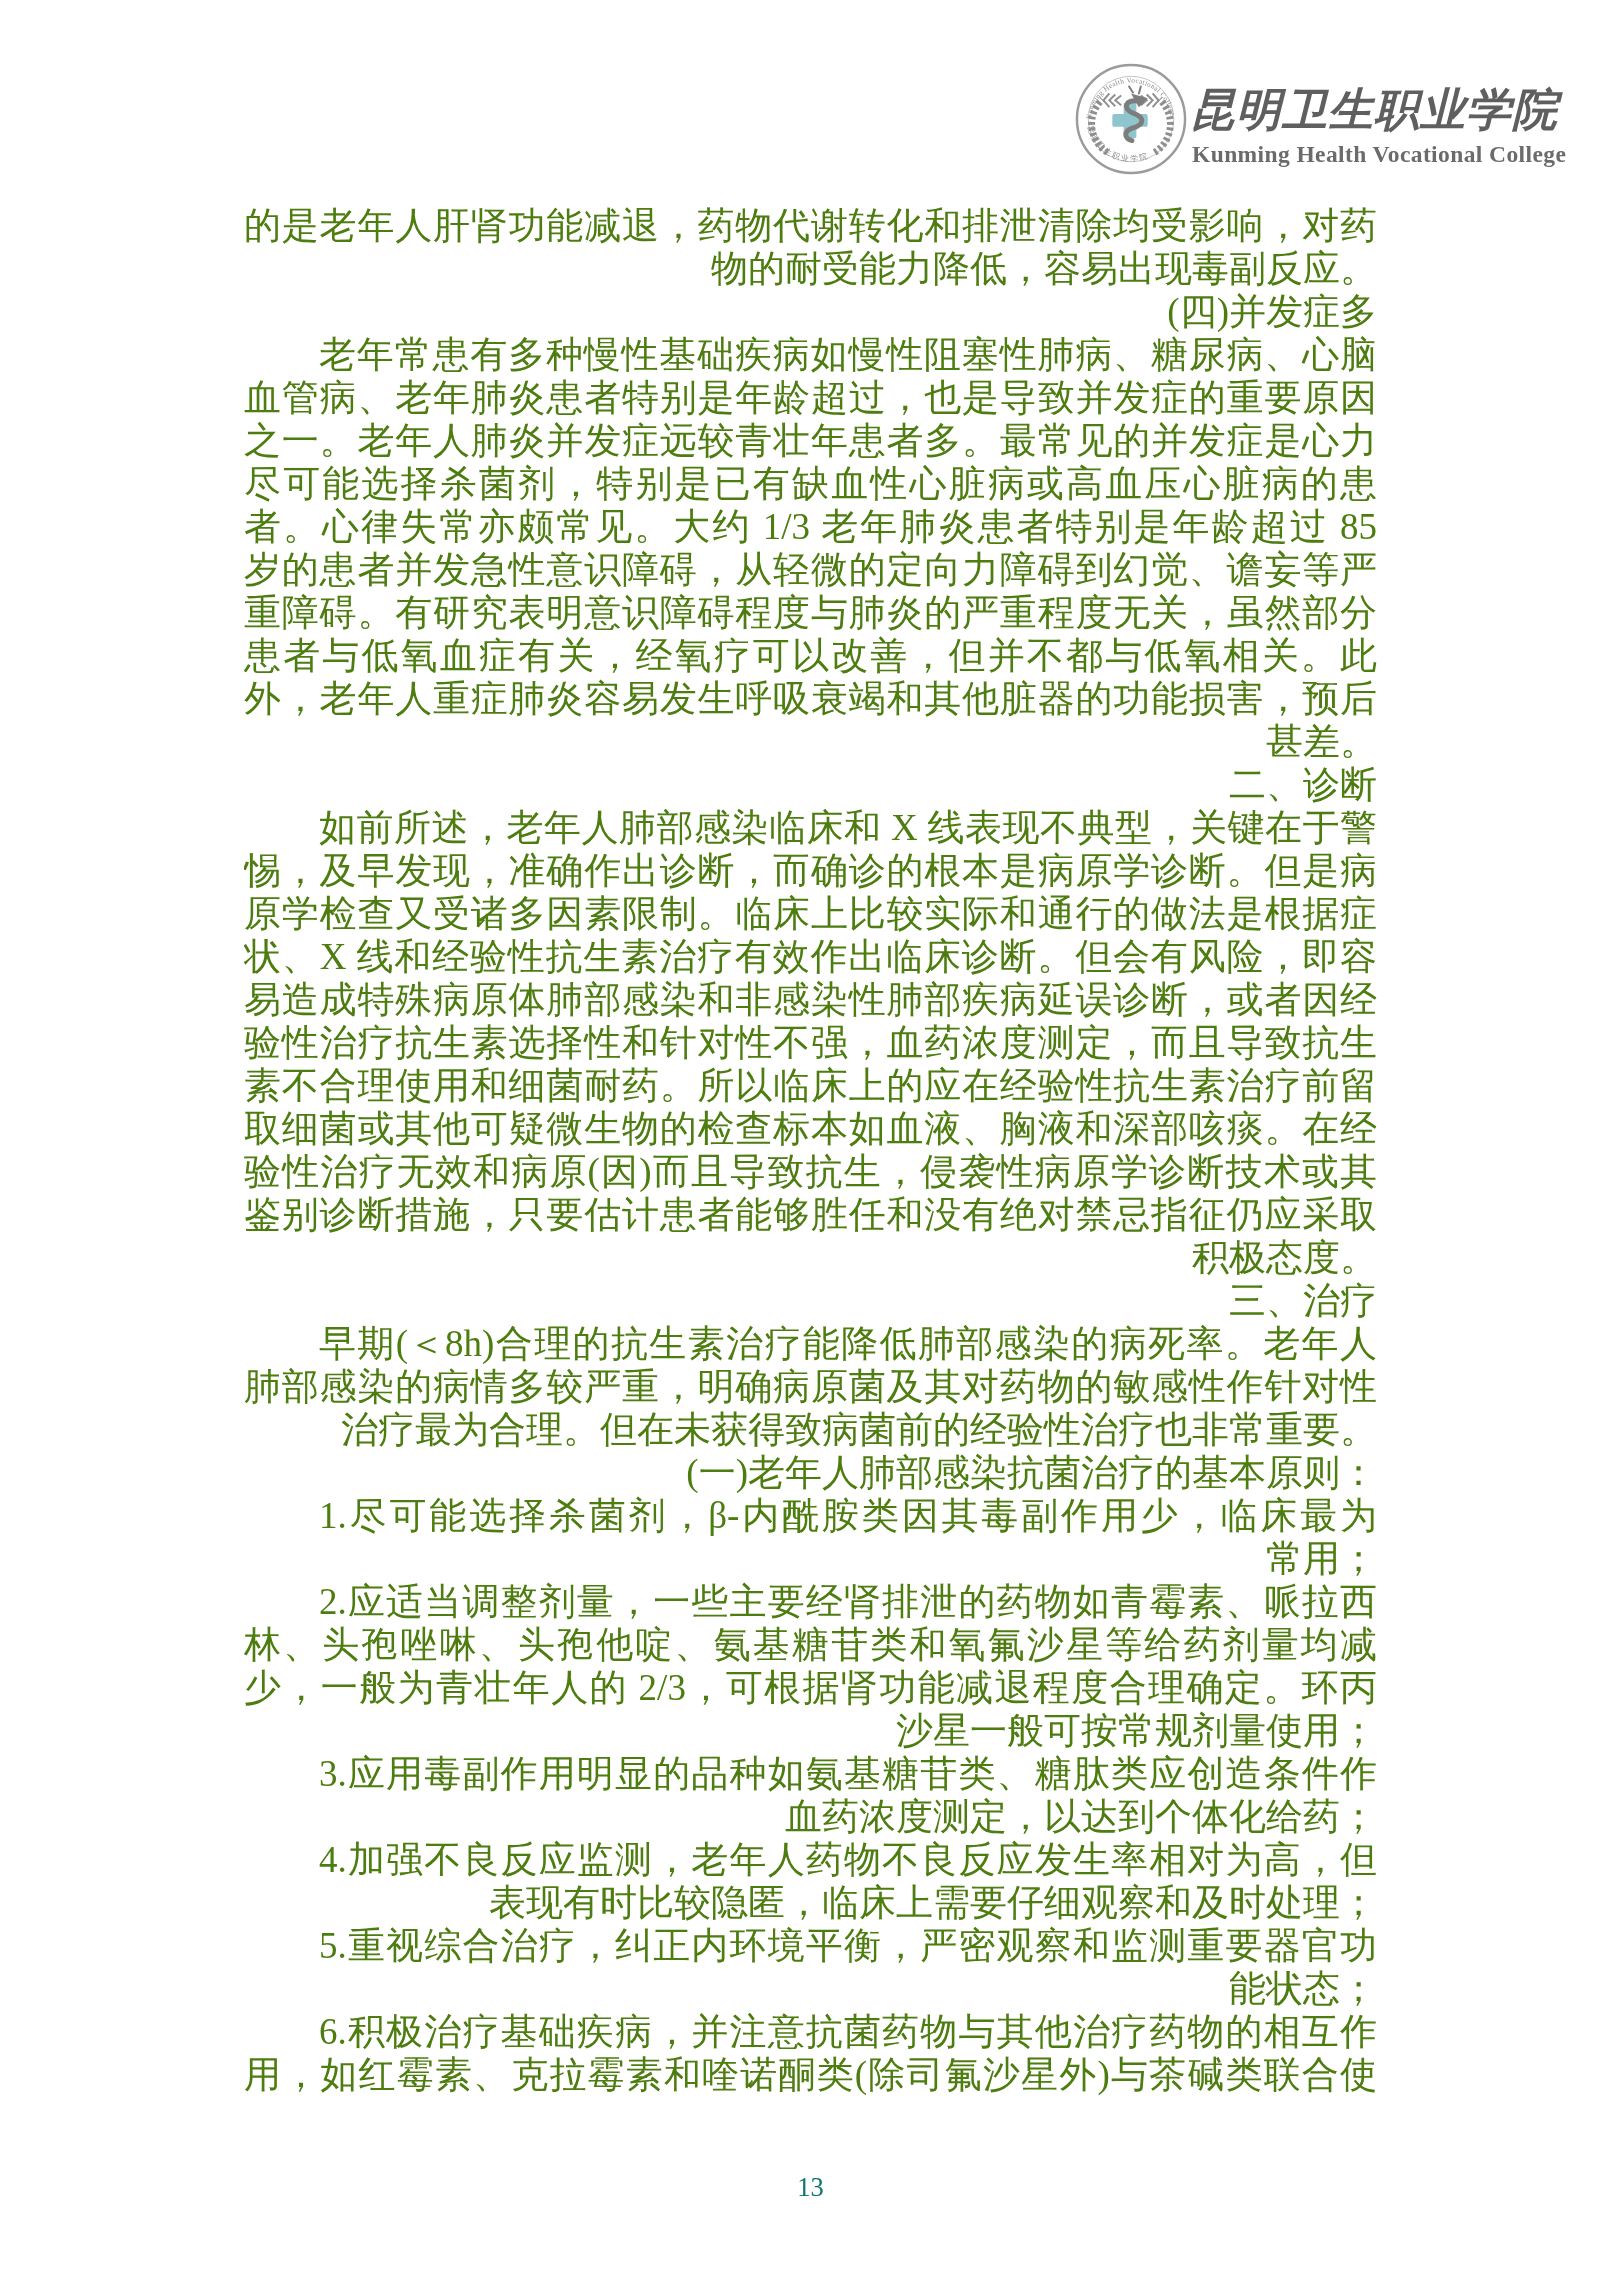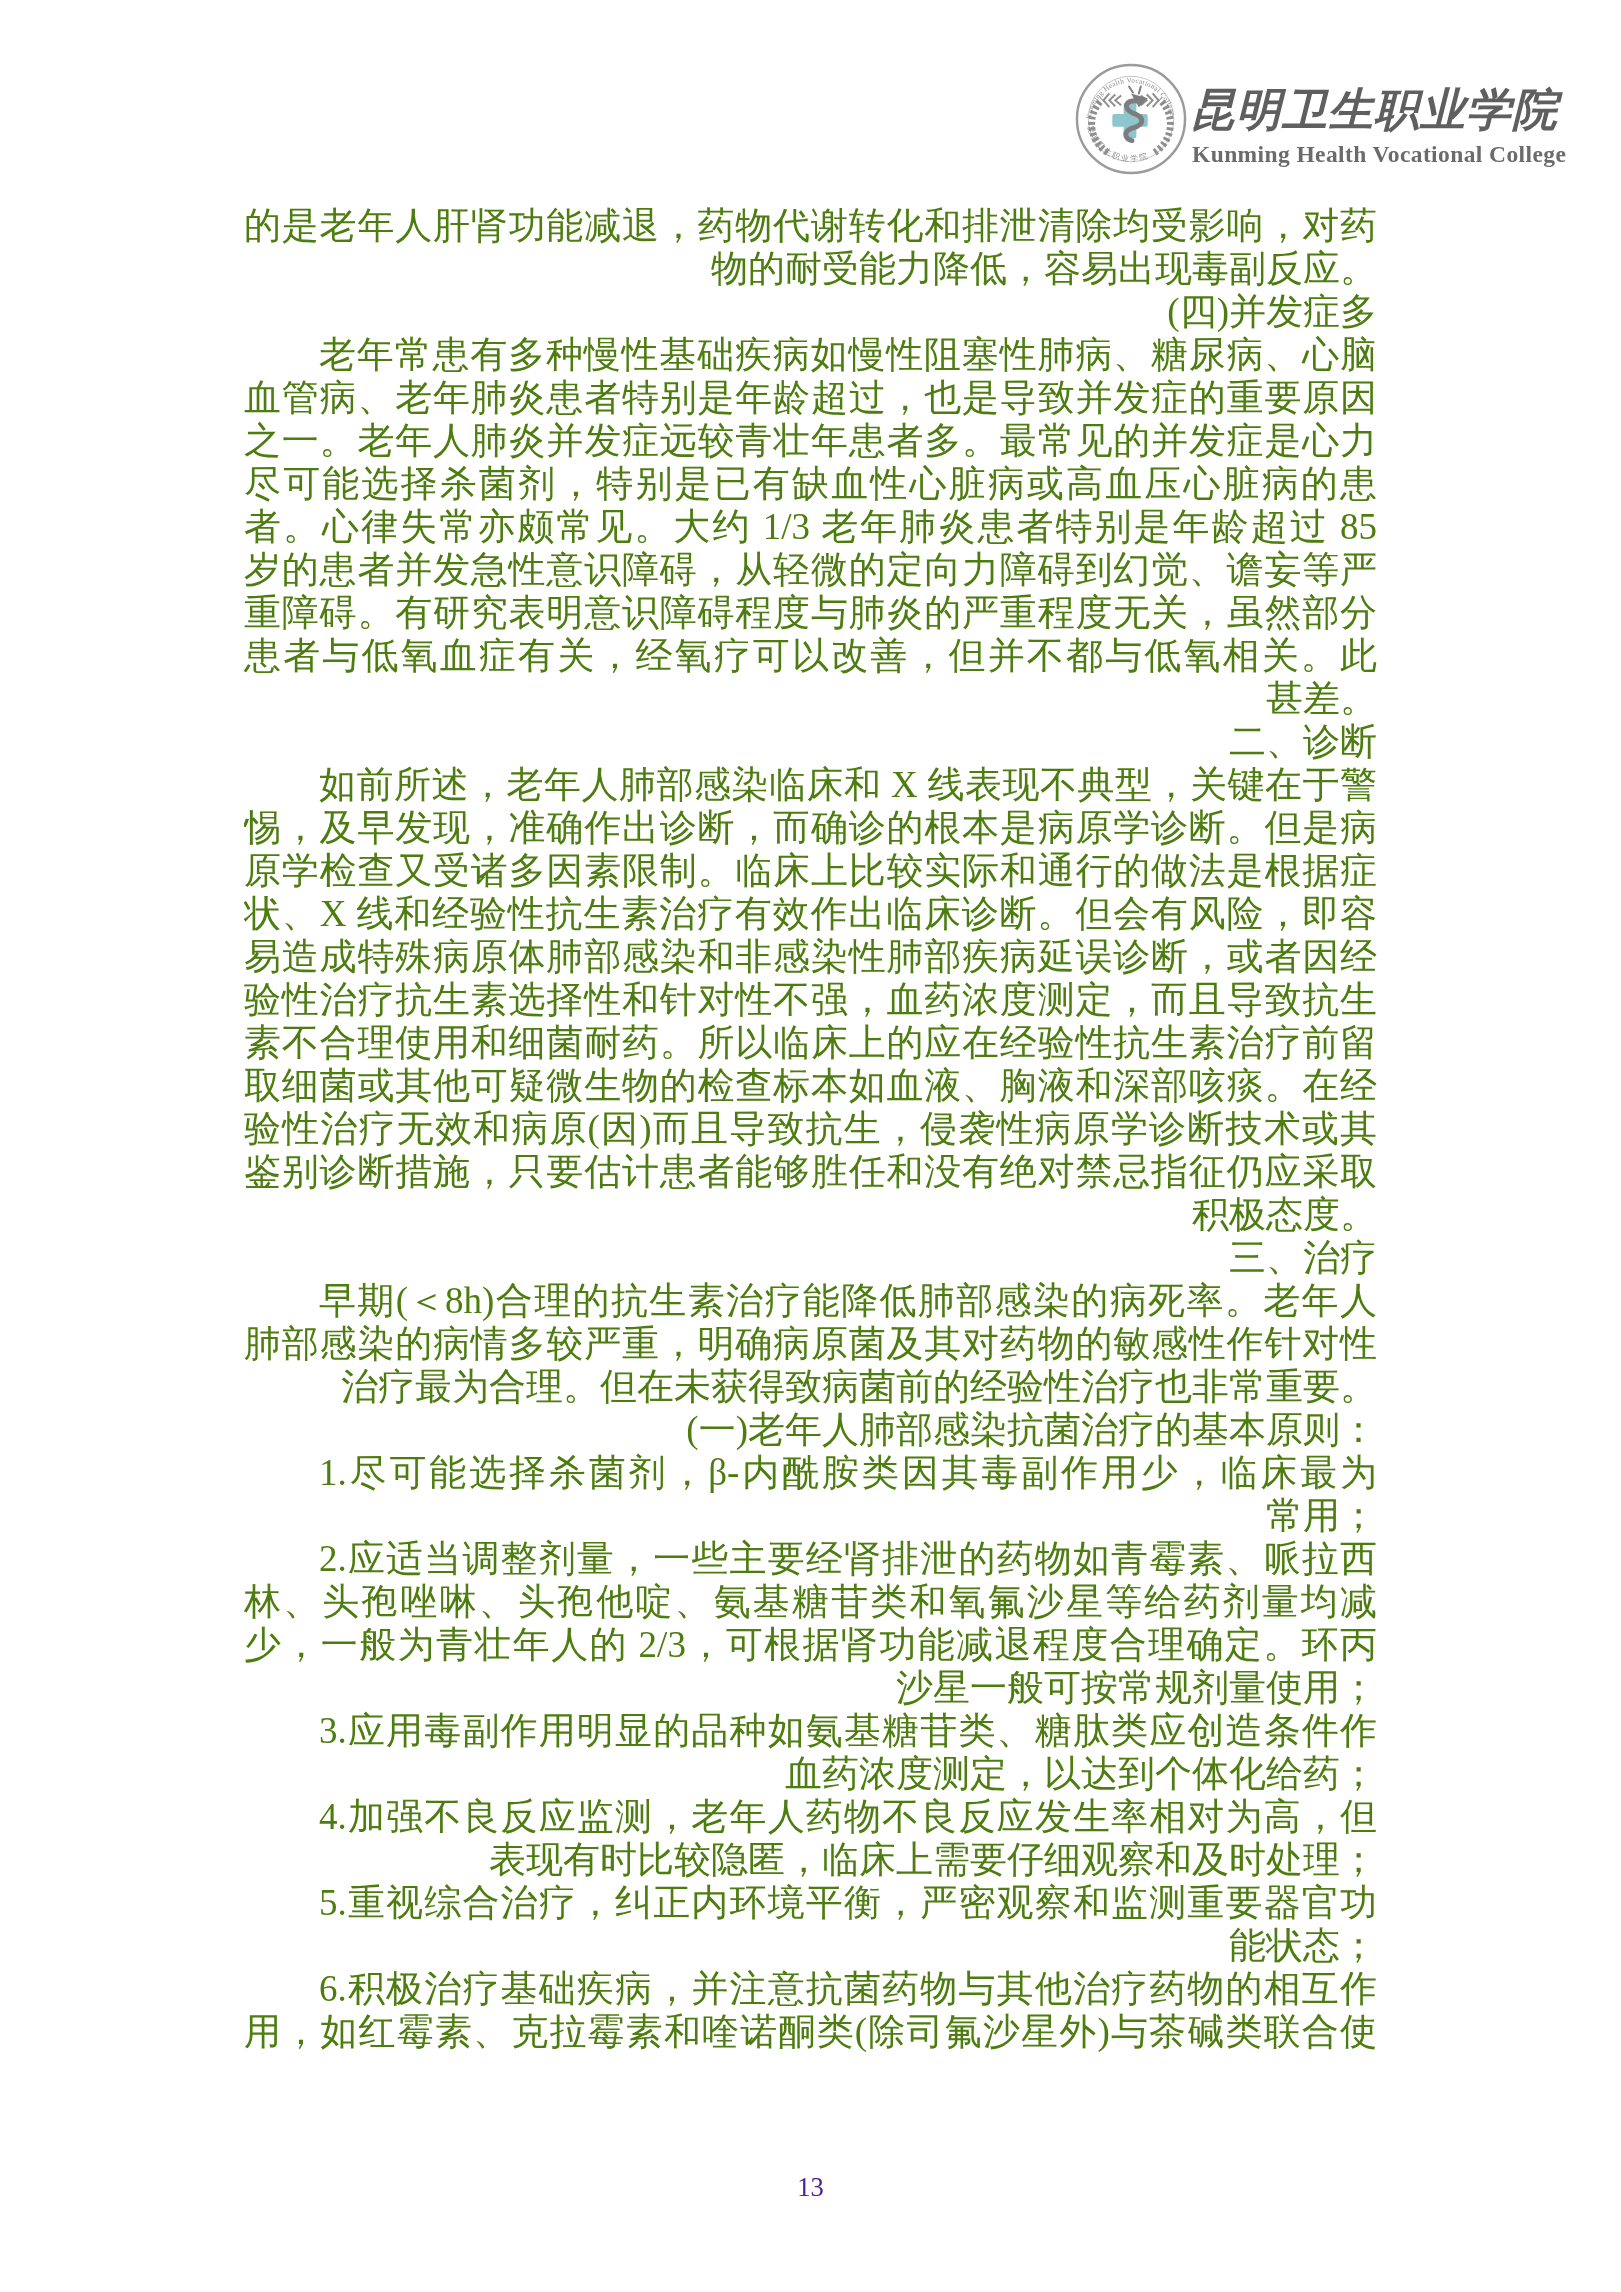--- a/index.html
+++ b/index.html
@@ -29,21 +29,21 @@
   .line.justify{
     white-space:normal;
     text-align:justify;
     text-align-last:justify;
     text-justify:inter-character;
   }
   .line.indent{text-indent:75px;}
   
   .footer{
     position:absolute;left:0;top:2172px;width:1621px;height:35px;
-    text-align:center;font-size:26.5px;color:#4c1d95;
+    text-align:center;font-size:26.5px;color:#0f766e;
   }
 </style>
 </head>
 <body>
 
 <div>
 
   <svg class="seal" viewBox="0 0 116 116">
     <circle cx="58" cy="58" r="55" fill="#ffffff" stroke="#9b9b9b" stroke-width="2.5"></circle>
     <circle cx="58" cy="58" r="43.5" fill="none" stroke="#c2c2c2" stroke-width="1"></circle>
@@ -84,20 +84,21 @@
     <div class="line">物的耐受能力降低，容易出现毒副反应。</div>
     <div class="line indent">(四)并发症多</div>
     <div class="line indent justify">老年常患有多种慢性基础疾病如慢性阻塞性肺病、糖尿病、心脑</div>
     <div class="line justify">血管病、老年肺炎患者特别是年龄超过，也是导致并发症的重要原因</div>
     <div class="line justify">之一。老年人肺炎并发症远较青壮年患者多。最常见的并发症是心力</div>
     <div class="line justify">尽可能选择杀菌剂，特别是已有缺血性心脏病或高血压心脏病的患</div>
     <div class="line justify">者。心律失常亦颇常见。大约 1/3 老年肺炎患者特别是年龄超过 85</div>
     <div class="line justify">岁的患者并发急性意识障碍，从轻微的定向力障碍到幻觉、谵妄等严</div>
     <div class="line justify">重障碍。有研究表明意识障碍程度与肺炎的严重程度无关，虽然部分</div>
     <div class="line justify">患者与低氧血症有关，经氧疗可以改善，但并不都与低氧相关。此</div>
+    <div class="line justify">外，老年人重症肺炎容易发生呼吸衰竭和其他脏器的功能损害，预后</div>
     <div class="line">甚差。</div>
     <div class="line indent">二、诊断</div>
     <div class="line indent justify">如前所述，老年人肺部感染临床和 X 线表现不典型，关键在于警</div>
     <div class="line justify">惕，及早发现，准确作出诊断，而确诊的根本是病原学诊断。但是病</div>
     <div class="line justify">原学检查又受诸多因素限制。临床上比较实际和通行的做法是根据症</div>
     <div class="line justify">状、X 线和经验性抗生素治疗有效作出临床诊断。但会有风险，即容</div>
     <div class="line justify">易造成特殊病原体肺部感染和非感染性肺部疾病延误诊断，或者因经</div>
     <div class="line justify">验性治疗抗生素选择性和针对性不强，血药浓度测定，而且导致抗生</div>
     <div class="line justify">素不合理使用和细菌耐药。所以临床上的应在经验性抗生素治疗前留</div>
     <div class="line justify">取细菌或其他可疑微生物的检查标本如血液、胸液和深部咳痰。在经</div>

